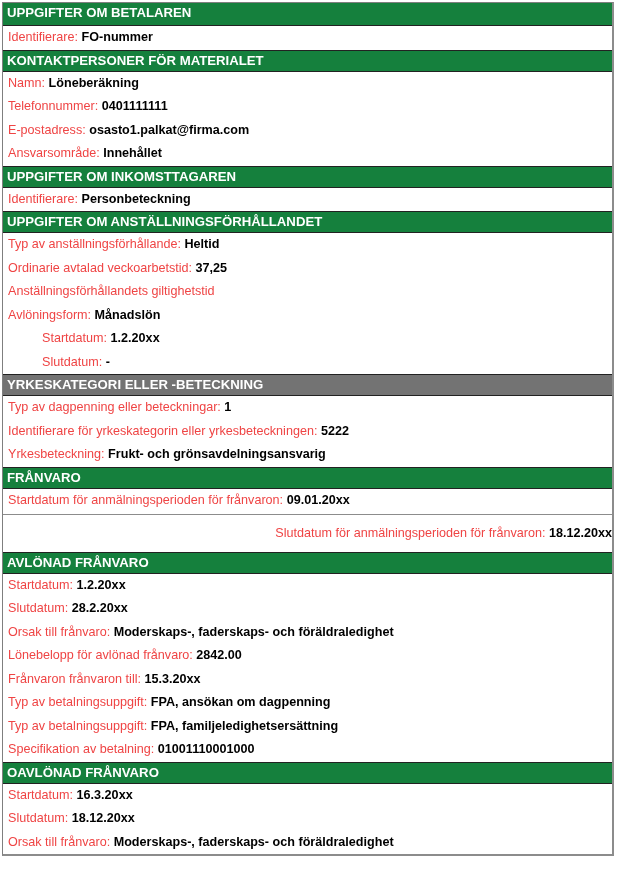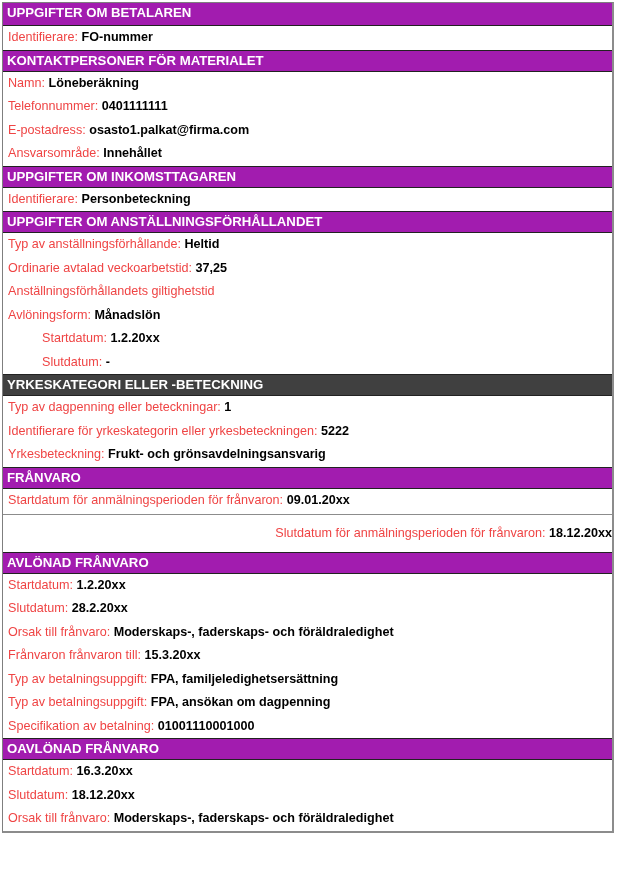--- a/index.html
+++ b/index.html
@@ -1,23 +1,23 @@
 <!DOCTYPE html>
 <html><head>
   <meta charset="utf-8">
   <style>
     html, body { margin: 0; padding: 0; background: #ffffff; }
     body { width: 624px; height: 871px; position: relative; overflow: hidden;
            font-family: "Liberation Sans", sans-serif; color: #000; }
     #doc { position: absolute; left: 2px; top: 2px; width: 609px;
            border: 1px solid #7f7f7f; border-right: 2px solid #8c8c8c; border-bottom: 2px solid #8c8c8c; }
-    .hdr { background: #a21caf; color: #fff; font-weight: bold; font-size: 13.2px;
+    .hdr { background: #15803d; color: #fff; font-weight: bold; font-size: 13.2px;
            height: 22px; line-height: 20px; padding-left: 4px;
            border-top: 1px solid #222; border-bottom: 1px solid #222; box-sizing: border-box; }
-    .hdr.dark { background: #404040; }
+    .hdr.dark { background: #737373; }
     .hdr:first-child { border-top: none; height: 23px; }
     .row { font-size: 12.6px; height: 23.5px; line-height: 22px; padding-left: 5px; white-space: nowrap; }
     .row.indent { padding-left: 39px; }
     .row.boxed { border-bottom: 1px solid #8c8c8c; height: 25px; }
     .row.tall { height: 37px; line-height: 37px; text-align: right; }
     .row .lbl { color: #ef4444; }
     .row .val { font-weight: bold; }
   </style>
 </head>
 <body>
@@ -91,27 +91,30 @@
   <div class="row">
     <span class="lbl">Startdatum: </span><span class="val">1.2.20xx</span>
   </div>
   <div class="row">
     <span class="lbl">Slutdatum: </span><span class="val">28.2.20xx</span>
   </div>
   <div class="row">
     <span class="lbl">Orsak till frånvaro: </span><span class="val">Moderskaps-, faderskaps- och föräldraledighet</span>
   </div>
   <div class="row">
+    <span class="lbl">Lönebelopp för avlönad frånvaro: </span><span class="val">2842.00</span>
+  </div>
+  <div class="row">
     <span class="lbl">Frånvaron frånvaron till: </span><span class="val">15.3.20xx</span>
   </div>
   <div class="row">
-    <span class="lbl">Typ av betalningsuppgift: </span><span class="val">FPA, familjeledighetsersättning</span>
+    <span class="lbl">Typ av betalningsuppgift: </span><span class="val">FPA, ansökan om dagpenning</span>
   </div>
   <div class="row">
-    <span class="lbl">Typ av betalningsuppgift: </span><span class="val">FPA, ansökan om dagpenning</span>
+    <span class="lbl">Typ av betalningsuppgift: </span><span class="val">FPA, familjeledighetsersättning</span>
   </div>
   <div class="row">
     <span class="lbl">Specifikation av betalning: </span><span class="val">01001110001000</span>
   </div>
 
   <div class="hdr">OAVLÖNAD FRÅNVARO</div>
   <div class="row">
     <span class="lbl">Startdatum: </span><span class="val">16.3.20xx</span>
   </div>
   <div class="row">

